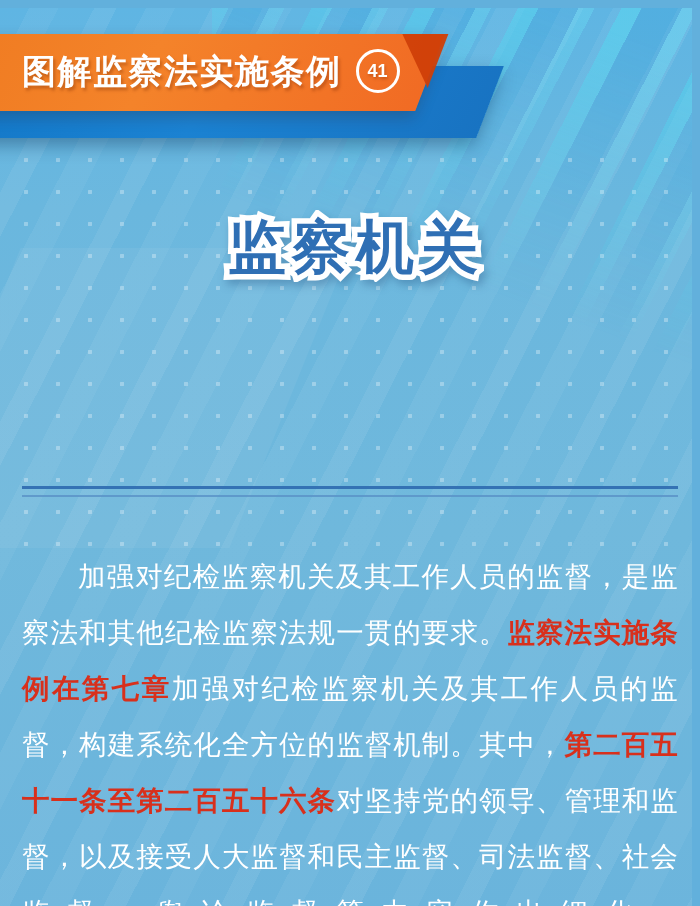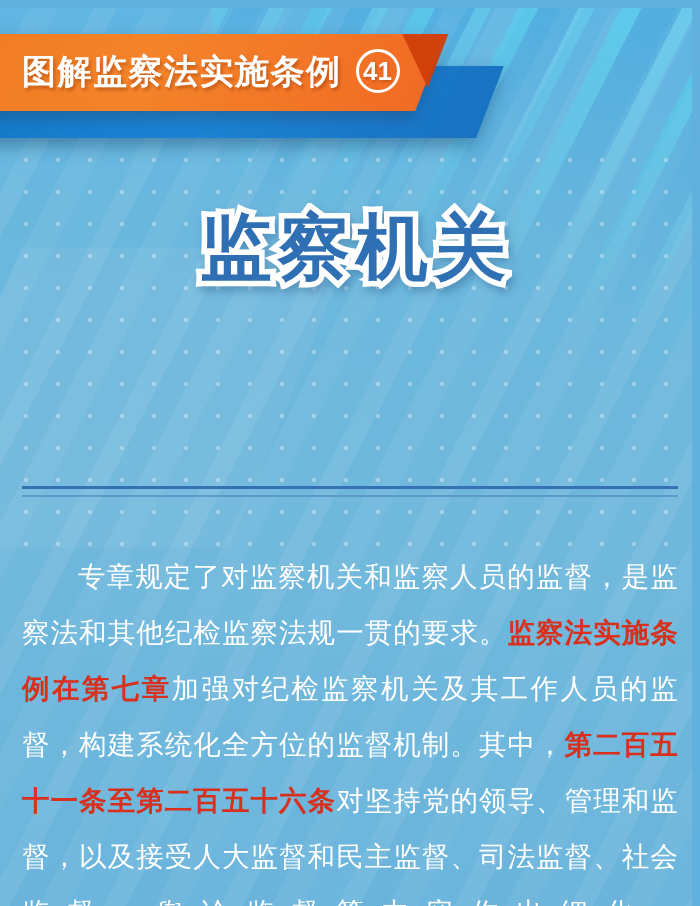--- a/index.html
+++ b/index.html
@@ -87,30 +87,30 @@
     font-size:34px;font-weight:bold;letter-spacing:1.5px;
     line-height:50px;
     text-shadow:2px 3px 3px rgba(120,40,0,0.35);
     white-space:nowrap;
     display:flex;align-items:center;gap:14px;
   }
   .banner-num{
     display:inline-flex;align-items:center;justify-content:center;
     width:44px;height:44px;border-radius:50%;
     border:3px solid #fff;
-    font-size:26px;font-weight:bold;letter-spacing:0;
+    font-size:18px;font-weight:bold;letter-spacing:0;
     box-sizing:border-box;
     text-shadow:1px 2px 3px rgba(120,40,0,0.35);
   }
   
   .title-wrap{
     position:absolute;left:0;top:186px;width:700px;text-align:center;
   }
   .title-line{
-    font-size:72px;font-weight:bold;letter-spacing:6px;
+    font-size:58px;font-weight:bold;letter-spacing:6px;
     line-height:106px;white-space:nowrap;
     -webkit-text-stroke:11px #ffffff;
     paint-order:stroke fill;
     filter:drop-shadow(3px 5px 4px rgba(20,60,110,0.30));
     padding-left:12px;
   }
   .title-blue{ color:#2f6fb4; }
   .title-red{ color:#d8452e; }
   
   .divider{
@@ -152,15 +152,15 @@
 
   <div class="title-wrap">
     <div class="title-line title-blue">监察机关</div>
   </div>
 
   <div class="divider">
     <div class="l1"></div>
     <div class="l2"></div>
   </div>
 
-  <p class="body-copy" id="body-copy"><span>专章规定了对监察机关和监察人员的监督，是监察法和其他纪检监察法规一贯的要求。</span><b>监察法实施条例在第七章</b><span>加强对纪检监察机关及其工作人员的监督，构建系统化全方位的监督机制。其中，</span><b>第二百五十一条至第二百五十六条</b><span>对坚持党的领导、管理和监督，以及接受人大监督和民主监督、司法监督、社会监督、舆论监督等内容作出细化。</span></p>
+  <p class="body-copy" id="body-copy"><span>加强对纪检监察机关及其工作人员的监督，是监察法和其他纪检监察法规一贯的要求。</span><b>监察法实施条例在第七章</b><span>加强对纪检监察机关及其工作人员的监督，构建系统化全方位的监督机制。其中，</span><b>第二百五十一条至第二百五十六条</b><span>对坚持党的领导、管理和监督，以及接受人大监督和民主监督、司法监督、社会监督、舆论监督等内容作出细化。</span></p>
 
 </div>
 
 </body></html>

